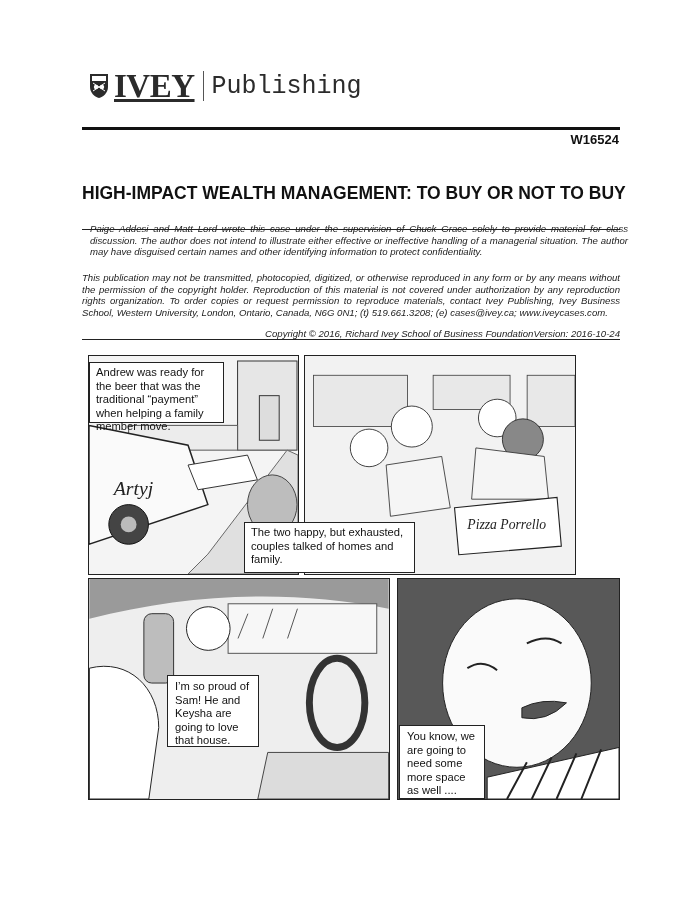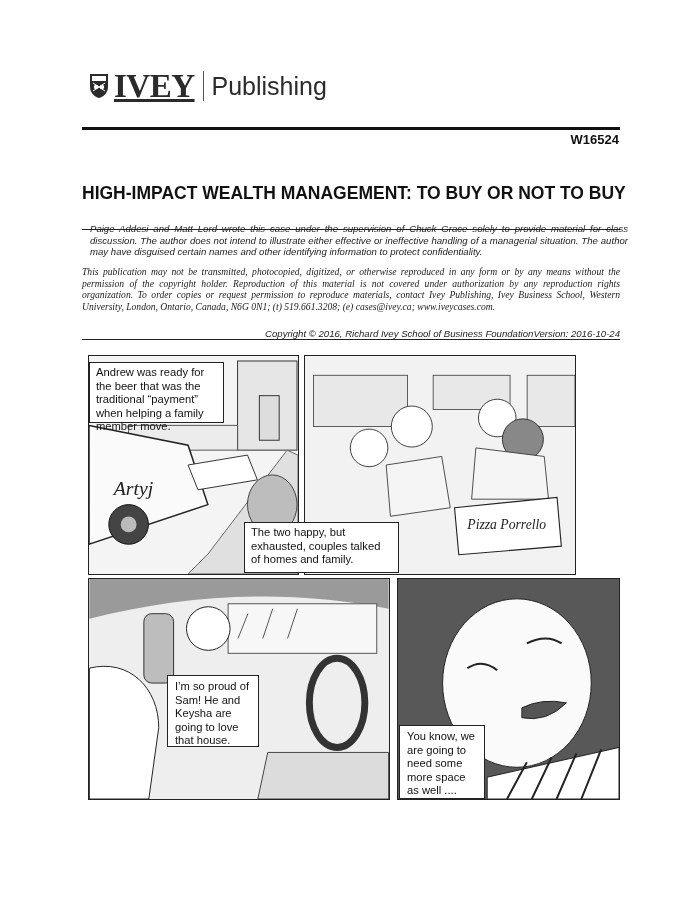--- a/index.html
+++ b/index.html
@@ -2,43 +2,43 @@
 <html><head>
 <meta charset="utf-8">
 <style>
   html, body { margin:0; padding:0; background:#ffffff; }
   body { width:700px; height:906px; position:relative; overflow:hidden; font-family:"Liberation Sans", sans-serif; color:#111; }
 
   .logo { position:absolute; left:89px; top:69px; height:34px; display:flex; align-items:center; }
   .shield { width:20px; height:26px; margin-right:5px; }
   .ivey { font-family:"Liberation Serif", serif; font-size:33px; font-weight:bold; letter-spacing:-0.5px; color:#2b2b2b; line-height:1;text-decoration:underline; }
   .logo-sep { width:1px; height:30px; background:#555; margin:0 8px 0 8px; }
-  .pub { font-family:Liberation Sans, sans-serif; font-size:25px; color:#2b2b2b; line-height:1; }
+  .pub { font-family:Liberation Mono, monospace; font-size:25px; color:#2b2b2b; line-height:1; }
 
   .rule-top { position:absolute; left:82px; top:127px; width:538px; height:3px; background:#111; }
   .case-no { position:absolute; right:81px; top:132px; font-weight:bold; font-size:13px; }
   .title { position:absolute; left:82px; top:183px; font-weight:bold; font-size:17.5px; letter-spacing:0px; }
 
   .rule-mid { position:absolute; left:82px; top:229px; width:538px; height:1px; background:#222; }
   .para { position:absolute; left:82px; width:538px; font-size:9.6px; font-style:italic; line-height:11.5px; text-align:justify; color:#222; }
   .p1 { top:223px;margin-left:8px; }
-  .p2 { top:266px;font-family:Liberation Serif, serif; }
+  .p2 { top:272px; }
 
   .copyright-row { position:absolute; left:82px; top:328px; width:538px; font-size:9.6px; font-style:italic; display:flex; justify-content:flex-end; color:#222; }
   .rule-bot { position:absolute; left:82px; top:339px; width:538px; height:1px; background:#222; }
 
   .panel { position:absolute; border:1.5px solid #222; box-sizing:border-box; overflow:hidden; }
   .p-a { left:88px; top:355px; width:211px; height:220px; background:#f4f4f4; }
   .p-b { left:304px; top:355px; width:272px; height:220px; background:#f2f2f2; }
   .p-c { left:88px; top:578px; width:302px; height:222px; background:#eeeeee; }
   .p-d { left:397px; top:578px; width:223px; height:222px; background:#6a6a6a; }
 
   .caption { position:absolute; background:#fff; border:1.2px solid #222; font-size:11.2px; line-height:13.5px; padding:3px 6px; box-sizing:border-box; color:#111; z-index:5; }
   .cap-a { left:89px; top:362px; width:135px; height:61px; }
-  .cap-b { left:244px; top:522px; width:155px; height:51px; }
+  .cap-b { left:244px; top:522px; width:171px; height:51px; }
   .cap-c { left:167px; top:675px; width:92px; height:72px; padding:4px 7px; }
   .cap-d { left:399px; top:725px; width:86px; height:74px; padding:4px 7px; }
 
   svg.art { position:absolute; left:0; top:0; width:100%; height:100%; }
 </style>
 </head>
 <body>
 
 <div class="logo">
   <svg class="shield" viewBox="0 0 20 26">

